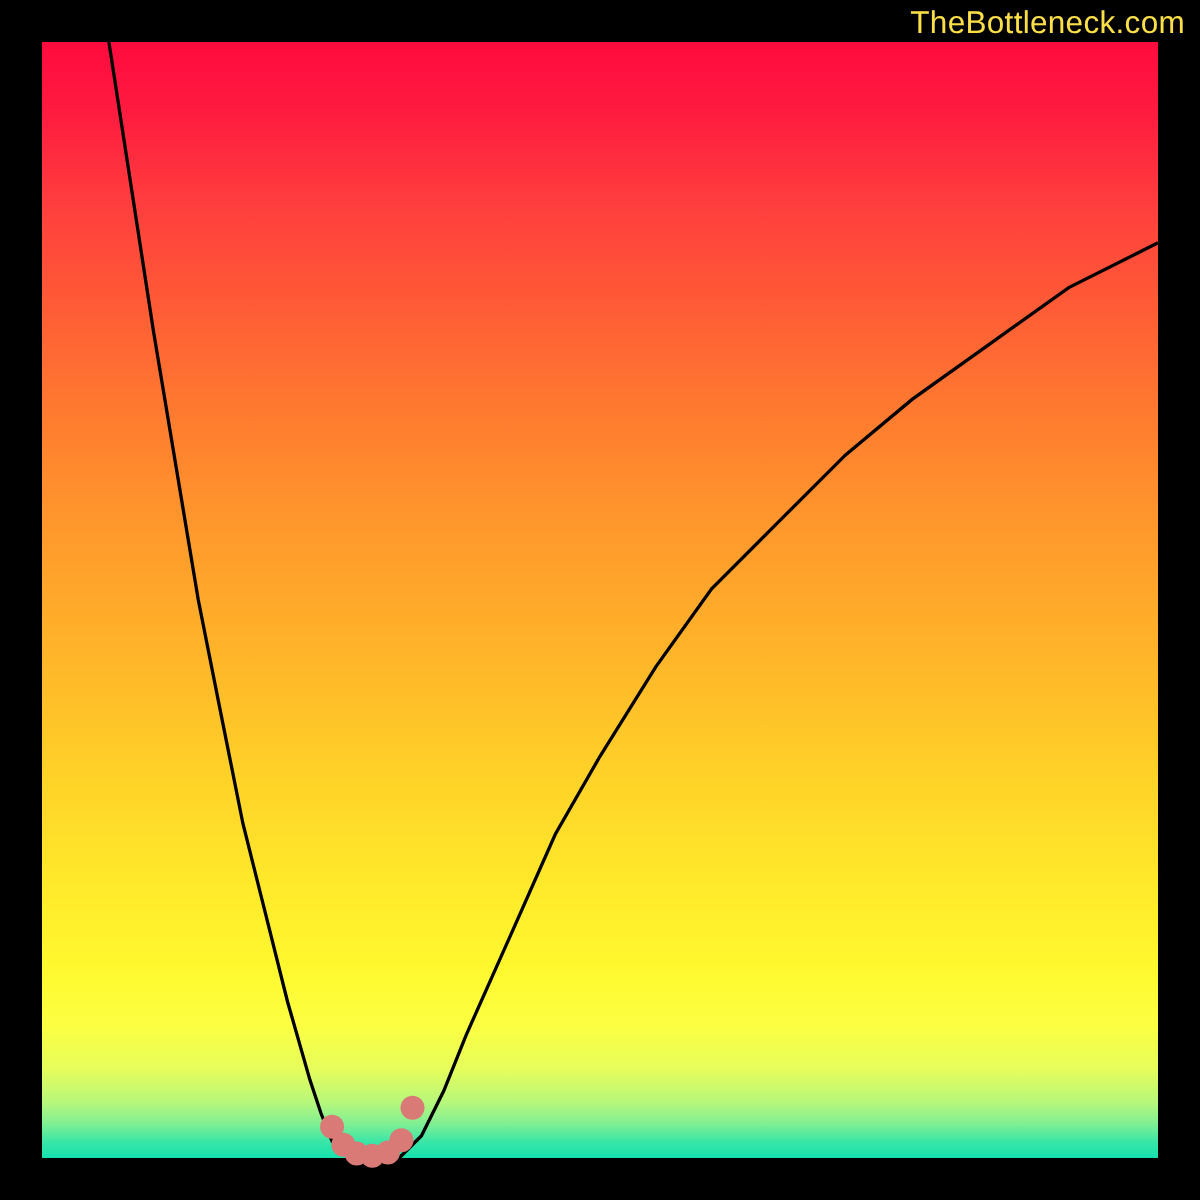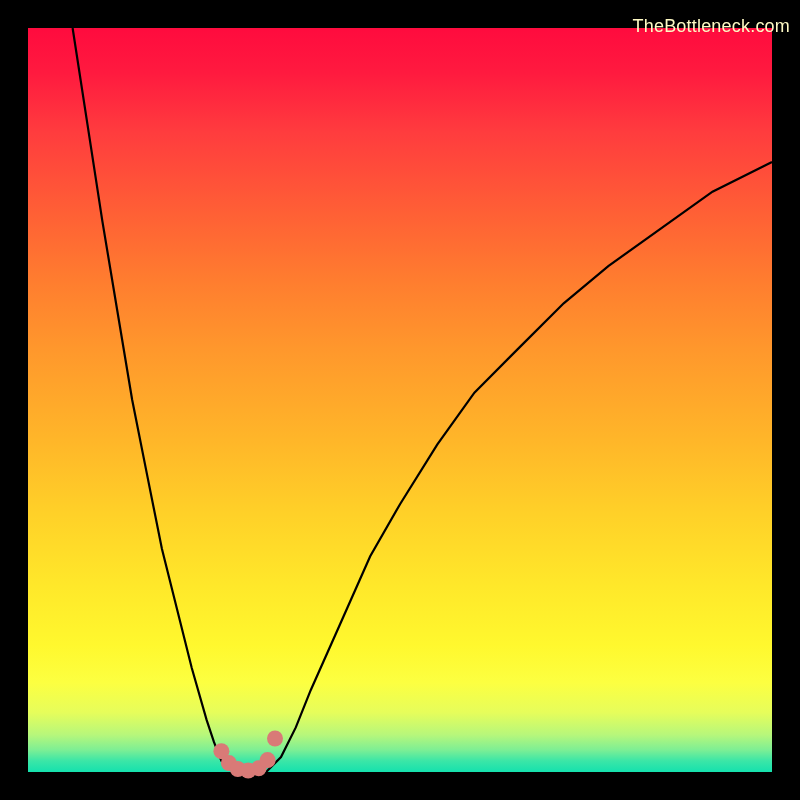--- a/index.html
+++ b/index.html
@@ -32,24 +32,24 @@
       #fcff41 88%,
       #e6fd5b 92%,
       #b7f77b 95%,
       #7eef94 97%,
       #3be6a7 98.5%,
       #15e1ae 100%
     );
   }
   .watermark {
     position: absolute;
-    top: 16px;
+    top: 4px;
     right: 10px;
-    color: #fef9c3;
-    font-size: 18px;
+    color: #fde047;
+    font-size: 21px;
     font-weight: 500;
     letter-spacing: 0.2px;
     z-index: 10;
   }
   svg.curves {
     position: absolute;
     left: 0;
     top: 0;
     width: 744px;
     height: 744px;

